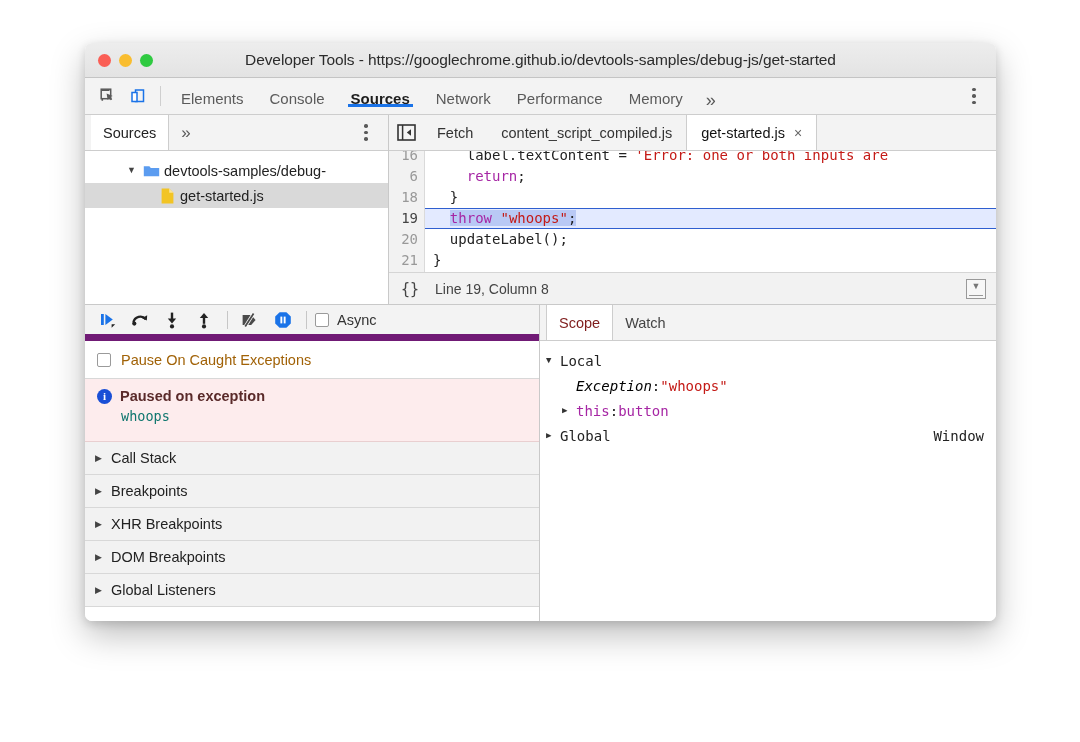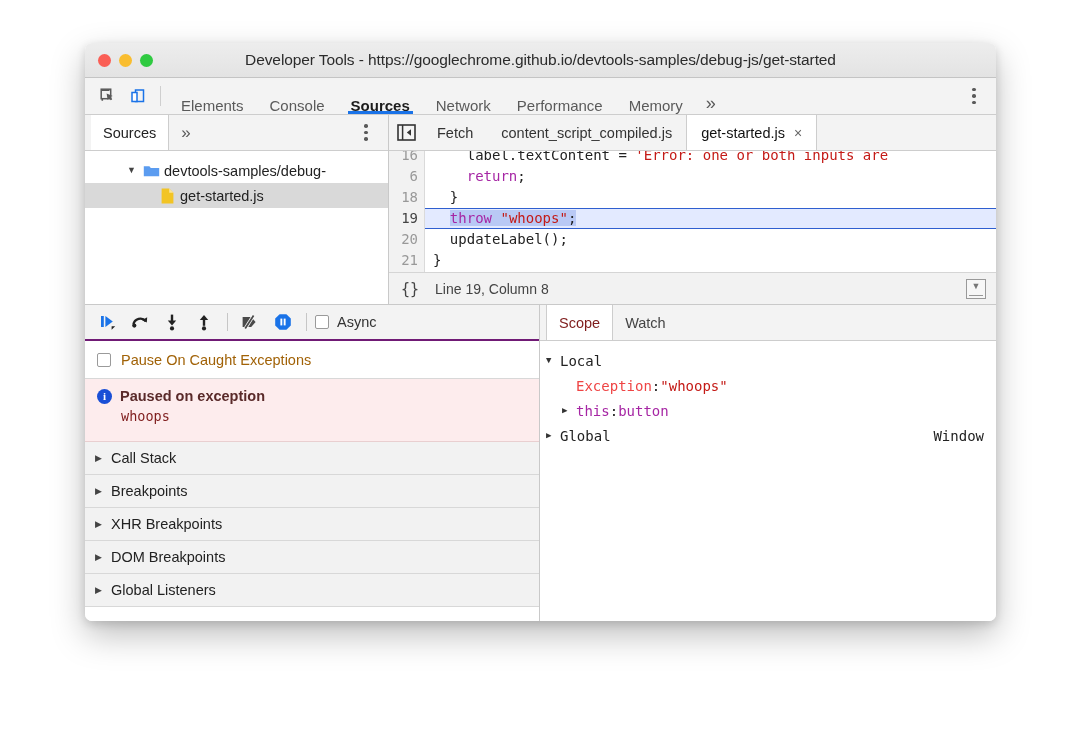--- a/index.html
+++ b/index.html
@@ -51,21 +51,21 @@
     border-bottom: 1px solid #cdcdcd;
     display: flex; align-items: stretch;
     position: relative;
   }
   .tb-icon {
     width: 30px; display: flex; align-items: center; justify-content: center;
     cursor: pointer;
   }
   .tb-icon:first-child { margin-left: 8px; }
   .vdiv { width: 1px; background: #cfcfcf; margin: 8px 7px; }
-  #dt-tabs { display: flex; align-items: flex-end; margin-top: 12px; }
+  #dt-tabs { display: flex; align-items: flex-start; margin-top: 12px; }
   .dt-tab {
     display: flex; align-items: center;
     padding: 0 13px;
     font-size: 15px; color: #5a5a5a;
     cursor: pointer; position: relative;
     white-space: nowrap;
   }
   .dt-tab.active { color: #1c1c1c; font-weight: bold; }
   .dt-tab.active::after {
     content: ""; position: absolute;
@@ -158,42 +158,42 @@
   #ed-popout .bar { width: 14px; height: 1px; background:#999; margin-top:3px; }
 
   
   #lower { flex: 1; display: flex; min-height: 0; }
 
   
   #dbg { width: 455px; flex: 0 0 455px; border-right: 1px solid #c9c9c9;
          display: flex; flex-direction: column; background: #fff; }
   #dbg-toolbar {
     height: 36px; flex: 0 0 36px; background: #f3f3f3;
-    border-bottom: 2px solid #701a75;
+    border-bottom: 7px solid #701a75;
     display: flex; align-items: center; gap: 2px; padding-left: 8px;
   }
   .dbtn { width: 30px; height: 28px; display:flex; align-items:center; justify-content:center; cursor:pointer; }
   .sep { width: 1px; height: 18px; background: #c6c6c6; margin: 0 6px; }
   .cbox { width: 14px; height: 14px; border: 1px solid #9a9a9a; border-radius: 2px; background: #fff; flex:0 0 14px; }
   #async-wrap { display:flex; align-items:center; gap: 8px; cursor: pointer; }
   #async-wrap span { font-size: 14.5px; color: #333; }
 
   #poce {
     height: 38px; flex: 0 0 38px; display: flex; align-items: center; gap: 10px;
     padding-left: 12px; border-bottom: 1px solid #d8d8d8; cursor: pointer;
   }
   #poce span { font-size: 14.5px; color: #a16207; }
 
   #paused {
     flex: 0 0 63px; background: #fdeced; border-bottom: 1px solid #e9cfd0;
     padding: 9px 12px;
   }
   #paused .hdr { display: flex; align-items: center; gap: 8px; }
   #paused .ttl { font-size: 14.5px; font-weight: bold; color: #5a2a2a; }
-  #paused .msg { font-family:"DejaVu Sans Mono", monospace; font-size:13.5px; color:#7f1d1d; margin-left: 24px; margin-top: 4px; }
+  #paused .msg { font-family:"DejaVu Sans Mono", monospace; font-size:13.5px; color:#0f766e; margin-left: 24px; margin-top: 4px; }
   .infoi { width: 15px; height: 15px; border-radius: 50%; background: #1a4fd6; color:#fff;
            font-size: 11px; font-weight: bold; display:flex; align-items:center; justify-content:center;
            font-family:"Liberation Serif", serif; }
 
   .acc {
     height: 33px; flex: 0 0 33px; display: flex; align-items: center;
     background: #f2f2f2; border-bottom: 1px solid #d8d8d8;
     padding-left: 10px; cursor: pointer;
   }
   .acc .tri { color: #444; font-size: 9px; width: 16px; flex:0 0 16px;}
@@ -204,21 +204,21 @@
   #scope-tabbar {
     height: 36px; flex: 0 0 36px; background: #f3f3f3;
     border-bottom: 1px solid #cdcdcd; display: flex; align-items: stretch;
   }
   .sc-tab { display: flex; align-items: center; padding: 0 12px; font-size: 14.5px; color:#444; cursor:pointer; }
   .sc-tab.active { background: #fff; border-left:1px solid #cdcdcd; border-right:1px solid #cdcdcd; color:#7f1d1d; margin-left:6px; }
   #scope-body { flex: 1; padding-top: 7px; font-family:"DejaVu Sans Mono", monospace; font-size: 14px; overflow: hidden; }
   .srow { display: flex; align-items: center; height: 25px; padding-left: 6px; white-space: nowrap; cursor:pointer;}
   .srow .tri { width: 14px; flex:0 0 14px; font-size: 9px; color:#333; }
   .s-name { color: #222; }
-  .s-exc  { color: #ef4444; }
+  .s-exc  { color: #000000; font-style: italic; }
   .s-prop { color: #a626a4; }
   .s-str  { color: #c41a16; }
   .s-val  { color: #a626a4; }
   .s-right { margin-left: auto; padding-right: 12px; color: #222; }
 </style>
 </head>
 <body>
 
 <div id="window">
 

